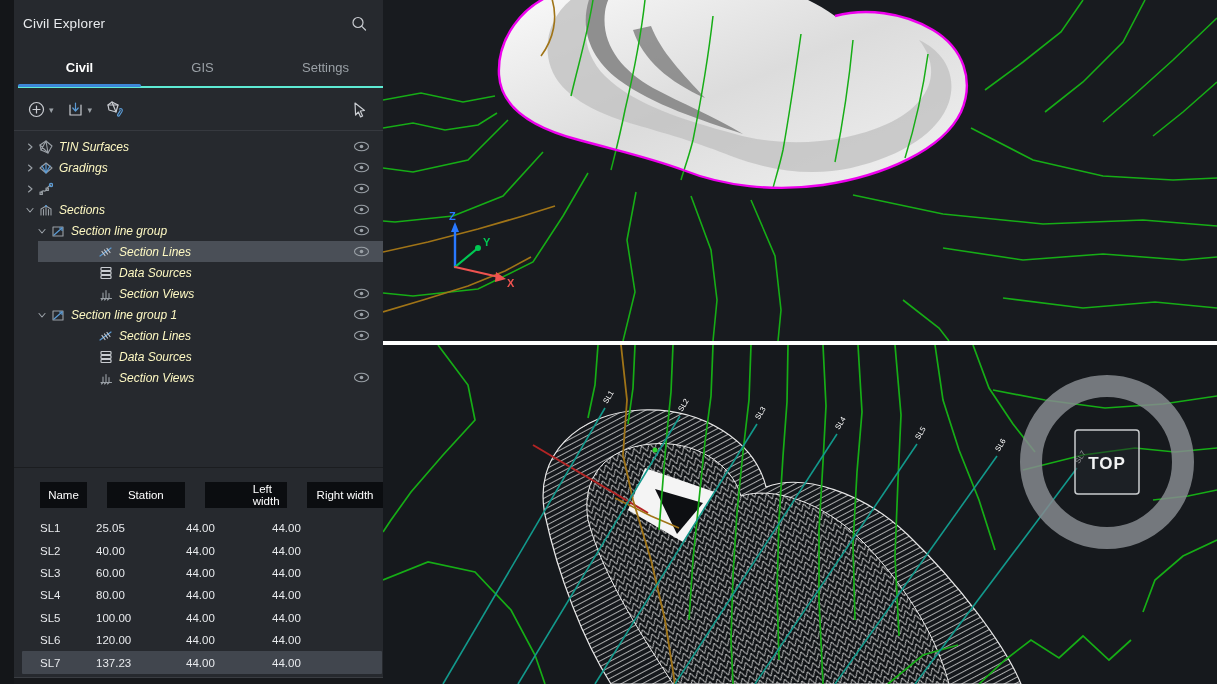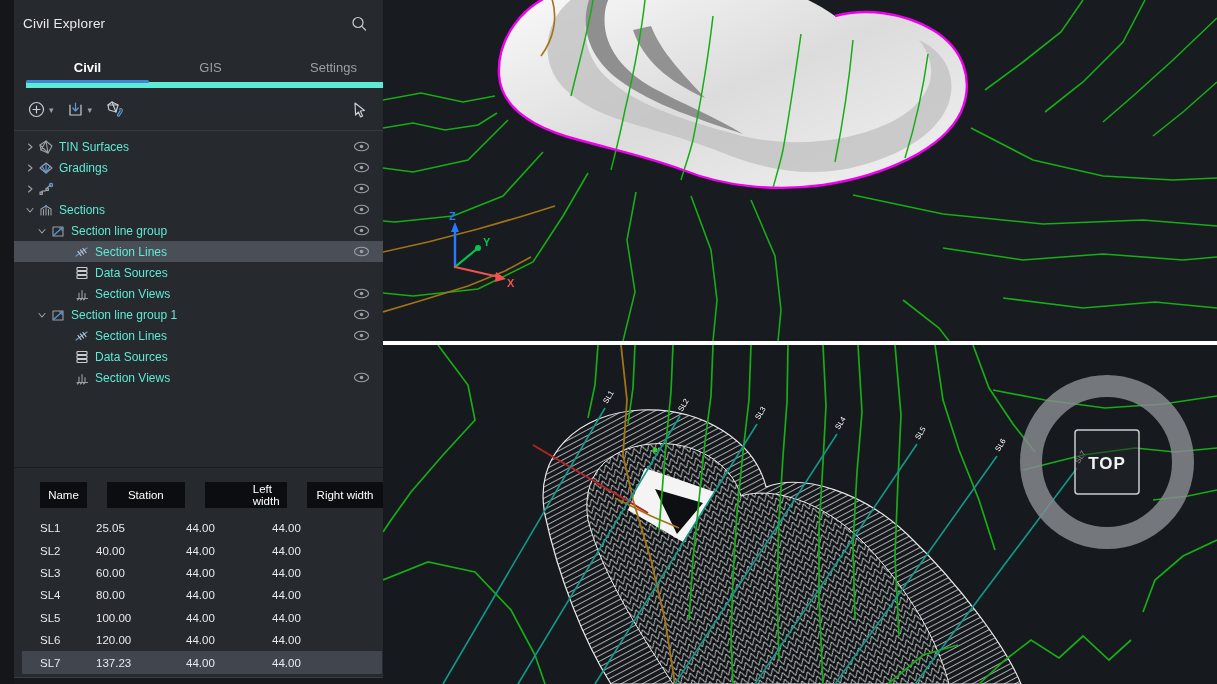--- a/index.html
+++ b/index.html
@@ -8,41 +8,41 @@
   #app { position:relative; width:1217px; height:684px; }
 
   
   #left-strip { position:absolute; left:0; top:0; width:14px; height:684px; background:#141619; }
   #panel { position:absolute; left:14px; top:0; width:369px; height:684px; background:#26292e; }
 
   .panel-title-row { position:absolute; left:0; top:0; width:100%; height:44px; }
   .panel-title { position:absolute; left:9px; top:16px; font-size:13.5px; font-weight:400; color:#e9ebee; letter-spacing:.2px; }
   .search-btn { position:absolute; right:14px; top:14px; width:20px; height:20px; cursor:pointer; }
 
-  .tabs { position:absolute; left:12px; top:50px; width:100%; height:38px; border-bottom:6px solid #5eead4; display:flex; }
+  .tabs { position:absolute; left:4px; top:50px; width:100%; height:38px; border-bottom:2px solid #5eead4; display:flex; }
   .tab { flex:1; text-align:center; line-height:36px; font-size:13px; color:#9aa0a6; cursor:pointer; position:relative; }
   .tab.active { color:#ffffff; font-weight:700; }
   .tab.active::after { content:""; position:absolute; left:0; right:0; bottom:-1px; height:3px; background:#3d86d8; border-radius:2px; }
 
   .toolbar { position:absolute; left:0; top:89px; width:100%; height:42px; border-bottom:1px solid #36393f; display:flex; align-items:center; padding:0 10px; gap:6px; }
   .tb-btn { display:flex; align-items:center; gap:3px; padding:3px; cursor:pointer; }
   .caret { font-size:9px; color:#9aa0a6; }
   .tb-spacer { flex:1; }
 
   .tree { position:absolute; left:0; top:136px; width:100%; }
-  .tree-row { position:relative; height:21px; display:flex; align-items:center; font-size:12px; color:#5eead4; cursor:pointer; padding-left:8px; }
+  .tree-row { position:relative; height:21px; display:flex; align-items:center; font-size:12px; color:#fef9c3; cursor:pointer; padding-left:8px;font-style:italic; }
   .tree-row.sel { background:#4a4f57; }
   .tree-row .chev { width:15px; height:14px; display:inline-flex; align-items:center; justify-content:center; flex:0 0 15px; }
   .tree-row .chev svg { transition:none; }
   .chev.open svg { transform:rotate(90deg); }
   .tree-row .ticon { width:18px; height:14px; display:inline-flex; align-items:center; justify-content:center; flex:0 0 18px; margin-right:4px; }
   .tree-row .tlabel { flex:1; white-space:nowrap; }
   .tree-row .eye { position:absolute; right:13px; top:5px; width:17px; height:11px; cursor:pointer; }
   .d1 { padding-left:20px; }
-  .d2i { padding-left:59px; }
+  .d2i { padding-left:59px;margin-left:24px; }
 
   .panel-split { position:absolute; left:0; top:467px; width:100%; height:1px; background:#1b1d20; }
 
   
   .tbl { position:absolute; left:0; top:482px; width:100%; }
   .tbl-head { display:flex; gap:20px; padding-left:26px; height:26px; }
   .th { background:#0b0d10; color:#ffffff; font-size:11.5px; display:flex; align-items:center; justify-content:center; }
   .th.c0 { width:52px; } .th.c1 { width:86px; } .th.c2 { width:86px;padding-left:48px; } .th.c3 { width:84px; }
   .tbl-body { margin-top:9px; }
   .tr { display:flex; height:22.4px; align-items:center; font-size:11.5px; color:#e8eaed; padding-left:26px; cursor:pointer; }

